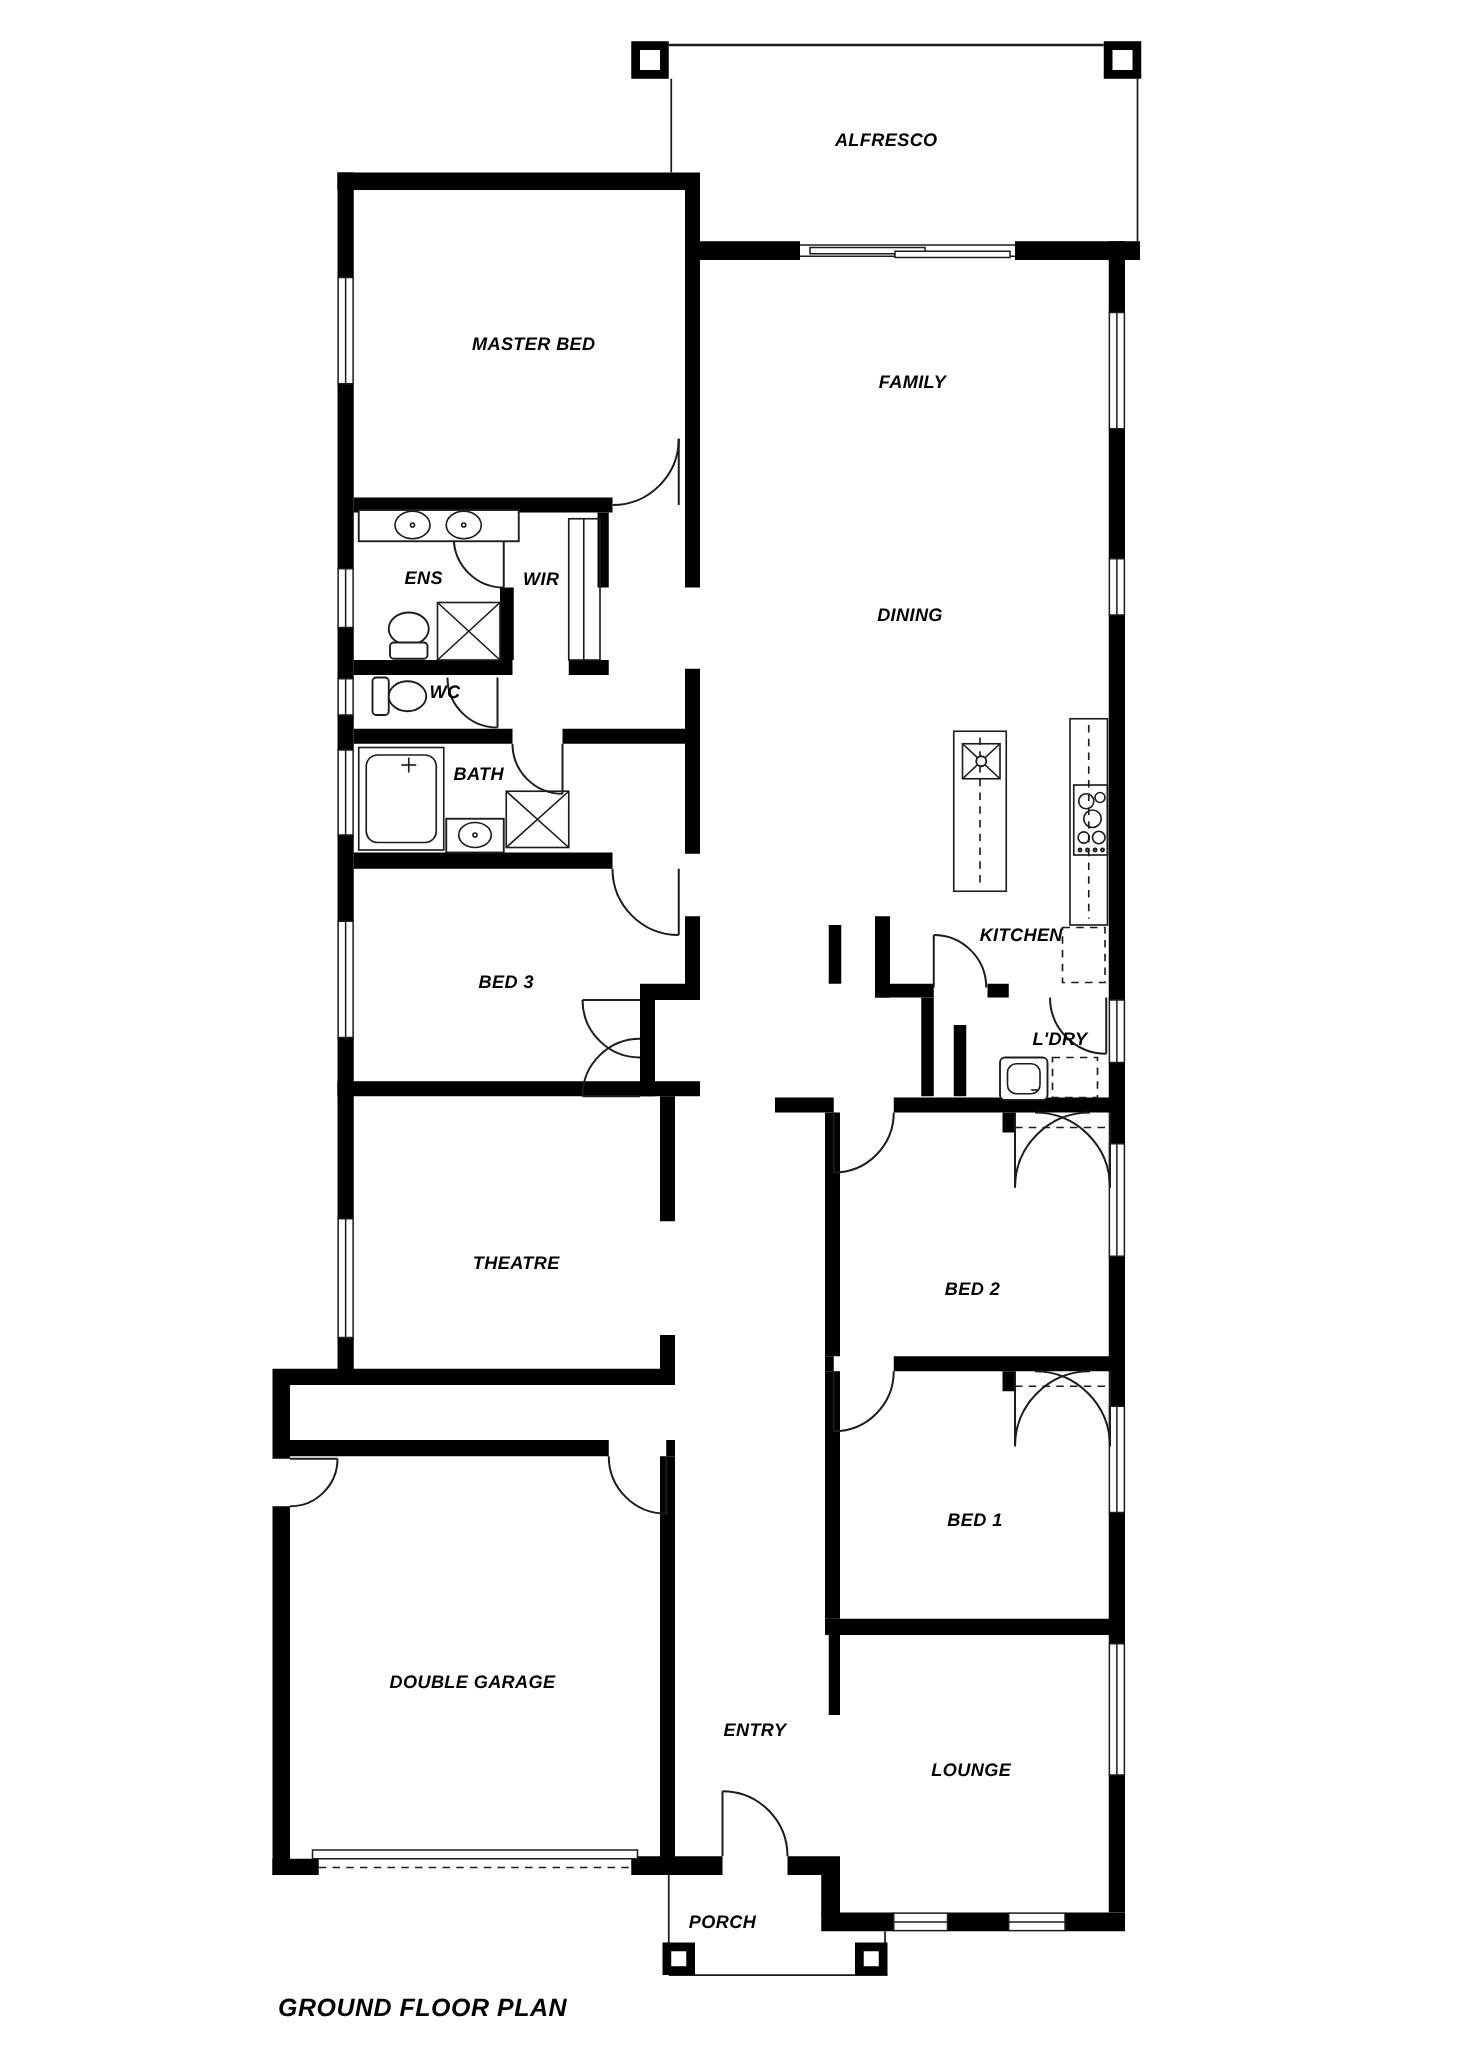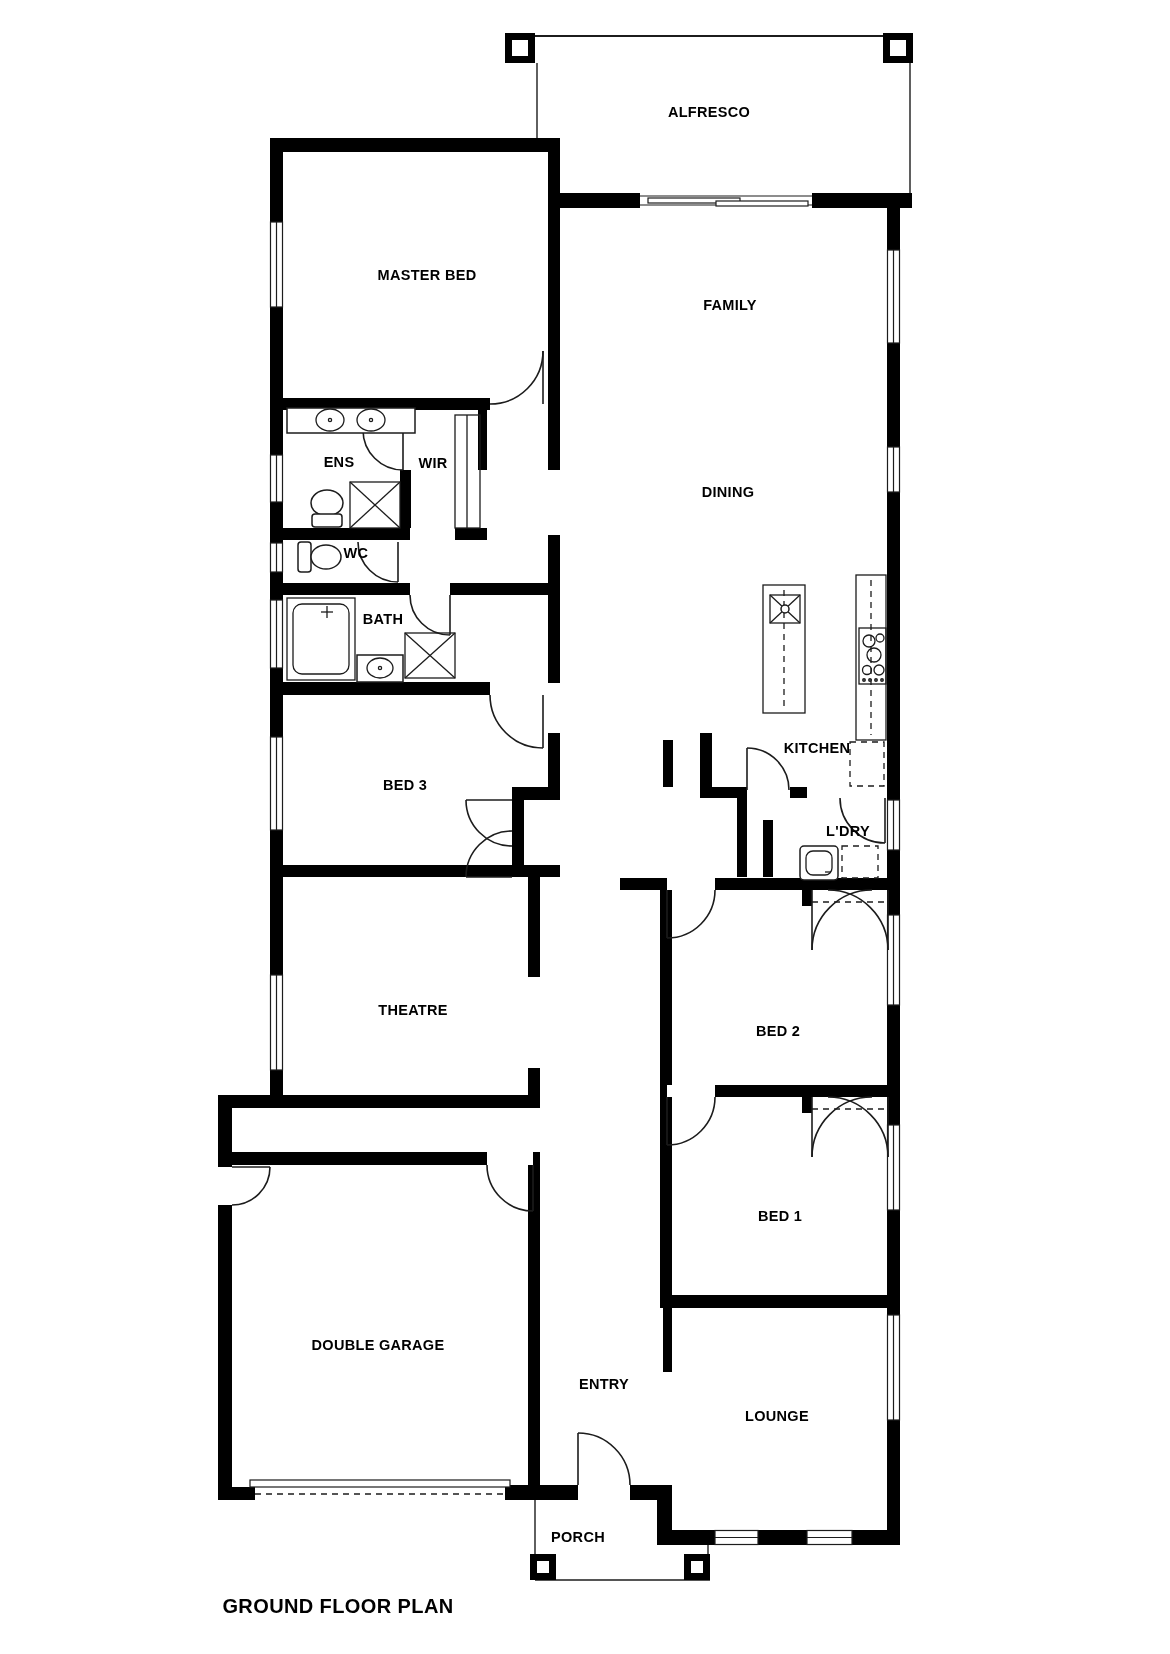--- a/index.html
+++ b/index.html
@@ -1,17 +1,17 @@
 <!DOCTYPE html>
 <html style="--wall: #000000; --line: #1c1c1c; --bg: #ffffff;"><head>
 <meta charset="utf-8">
 <style>
   :root { --wall:#000000; --line:#1c1c1c; --bg:#ffffff; }
   html,body { margin:0; padding:0; background:var(--bg); }
-  .page { width:1170px; height:1654px; position:relative; background:var(--bg); overflow:hidden; }
+  .page { width:1170px; height:1654px; position:relative; background:var(--bg); overflow:hidden;font-style:italic; }
   svg { display:block; }
   .wall   { fill:var(--wall); stroke:none; }
   .pillar-in { fill:var(--bg); }
   .t1 { stroke:var(--line); stroke-width:1.4; fill:none; }
   .t2 { stroke:var(--line); stroke-width:2;   fill:none; }
   .door { stroke:var(--line); stroke-width:1.6; fill:none; }
   .win  { stroke:var(--line); stroke-width:1.2; fill:var(--bg); }
   .winl { stroke:var(--line); stroke-width:1.2; fill:none; }
   .dash { stroke:var(--line); stroke-width:1.3; fill:none; stroke-dasharray:6 5; }
   .fix  { stroke:var(--line); stroke-width:1.5; fill:var(--bg); }

